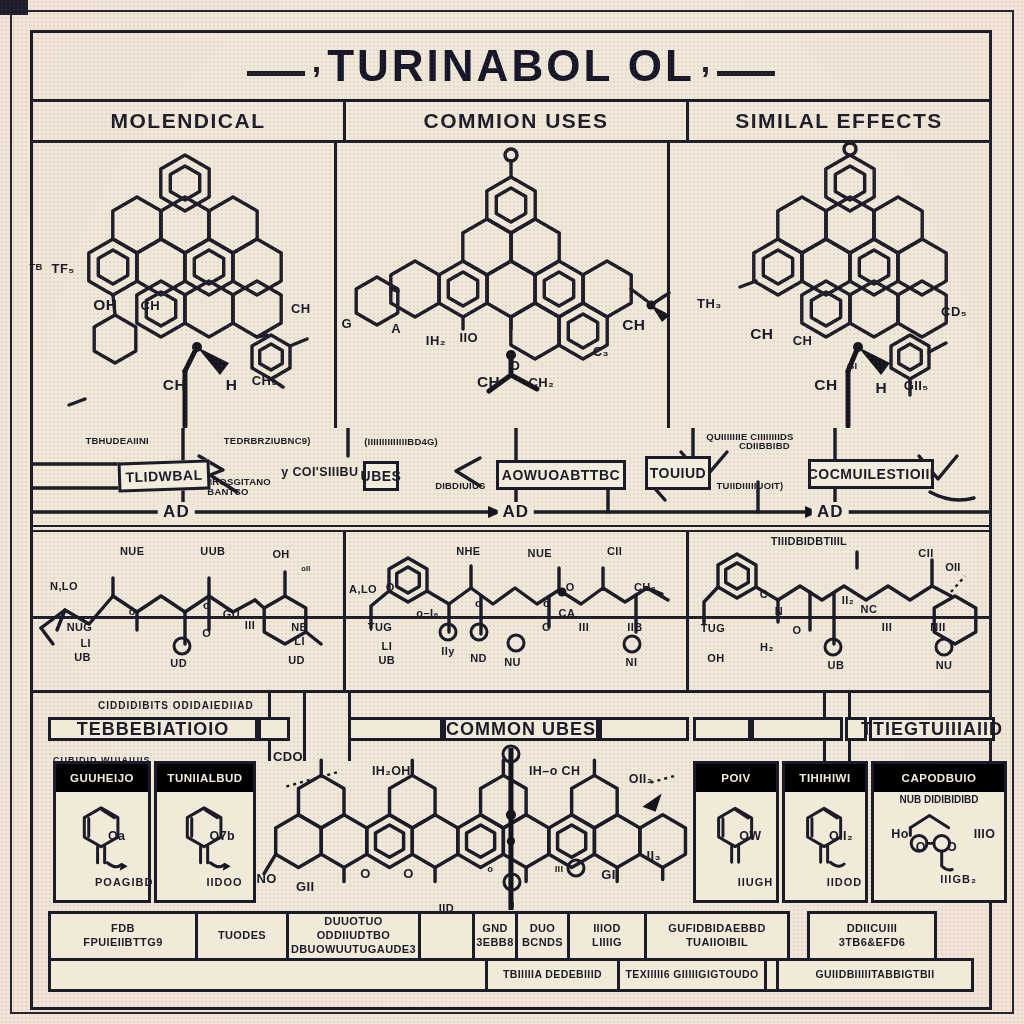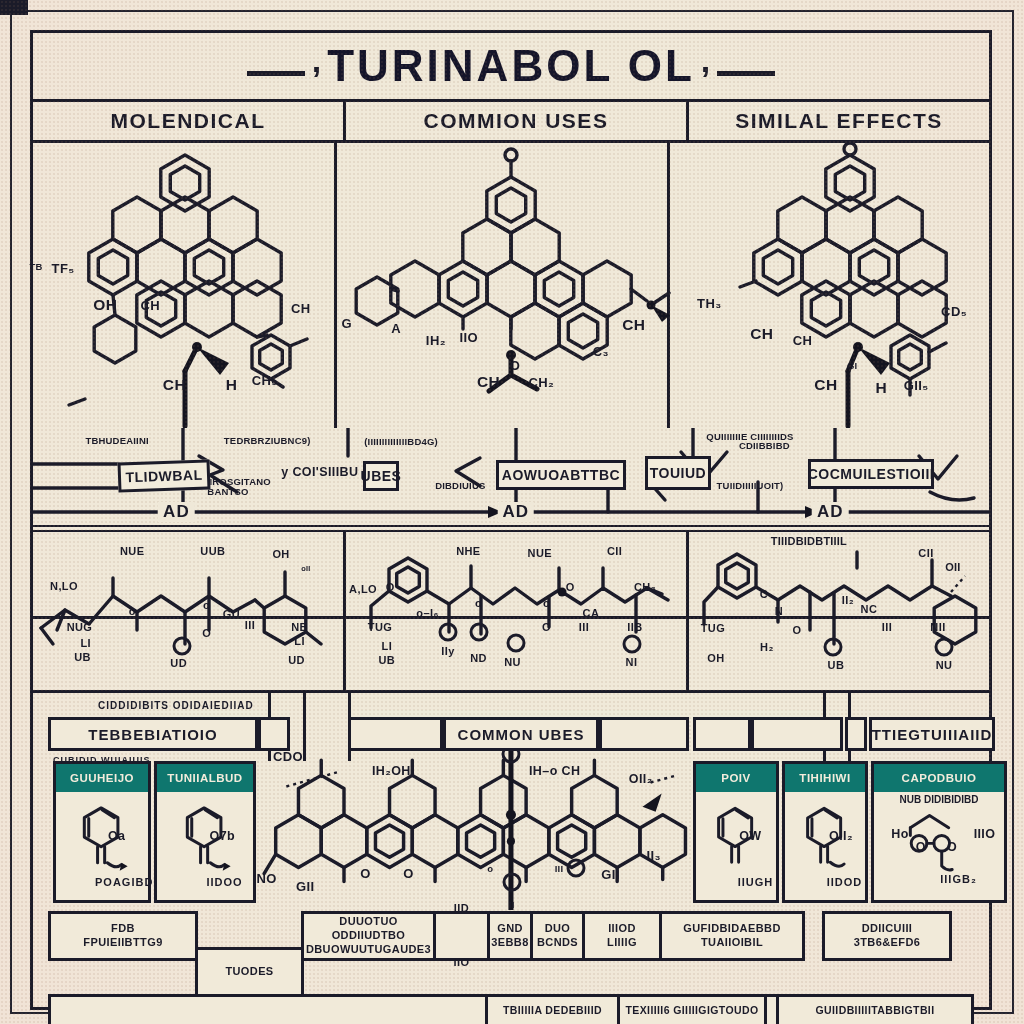--- a/index.html
+++ b/index.html
@@ -62,25 +62,25 @@
   .ccell{position:relative;box-sizing:border-box;}
   .ccell.c1{width:315px;border-right:3px solid #1b1b29;}
   .ccell.c2{width:345px;border-right:3px solid #1b1b29;}
   .ccell.c3{width:302px;}
   .ccell svg{position:absolute;left:0;top:0;z-index:2;}
   .chain-labels .atom{font-size:11px;}
 
   
   .bottom{position:absolute;left:0;top:660px;width:100%;bottom:0;border-top:0;box-sizing:border-box;}
   .note{position:absolute;font-size:10px;font-weight:800;letter-spacing:1px;z-index:4;}
-  .hbox{position:absolute;border:3px solid #1b1b29;box-sizing:border-box;height:34px;display:flex;align-items:center;justify-content:center;
-        font-size:15px;font-weight:800;letter-spacing:1px;background:#f1ead9;z-index:5;}
+  .hbox{position:absolute;border:3px solid #1b1b29;box-sizing:border-box;height:24px;display:flex;align-items:center;justify-content:center;
+        font-size:18px;font-weight:800;letter-spacing:1px;background:#f1ead9;z-index:5;}
   .vline{position:absolute;width:3px;background:#1b1b29;z-index:1;}
   .card{position:absolute;top:68px;height:142px;border:3px solid #1b1b29;box-sizing:border-box;background:#f1ead9;z-index:5;}
-  .card .chdr{height:28px;background:#0f766e;color:#f3ecdc;display:flex;align-items:center;justify-content:center;
+  .card .chdr{height:28px;background:#000000;color:#f3ecdc;display:flex;align-items:center;justify-content:center;
         font-size:11.5px;font-weight:800;letter-spacing:.5px;}
   .card .cbody{position:relative;height:84px;}
   .card .cfoot{text-align:center;font-size:11px;font-weight:800;letter-spacing:1px;padding-left:39px;}
   .card .cnote{text-align:center;font-size:10px;font-weight:800;margin-top:2px;}
   .bigstruct{position:absolute;left:225px;top:55px;width:430px;height:162px;z-index:3;}
   .bigstruct svg{position:absolute;left:0;top:0;}
 
   
   .footer{position:absolute;left:15px;top:218px;width:935px;z-index:6;}
   .frow{display:flex;}
@@ -341,21 +341,21 @@
             <span class="atom ring" style="left: 30%; top: 63%;"></span>
             <span class="atom" style="left: 30%; top: 75%;">IIy</span>
             <span class="atom" style="left: 39%; top: 45%;">o</span>
             <span class="atom ring" style="left: 39%; top: 63%;"></span>
             <span class="atom" style="left: 39%; top: 80%;">ND</span>
             <span class="atom" style="left: 59%; top: 45%;">o</span>
             <span class="atom" style="left: 59%; top: 60%;">O</span>
             <span class="atom ring" style="left: 50%; top: 70%;"></span>
             <span class="atom" style="left: 49%; top: 82%;">NU</span>
             <span class="atom" style="left: 66%; top: 35%;">O</span>
-            <span class="atom" style="left: 65%; top: 51%; margin-left: 24px;">CA</span>
+            <span class="atom" style="left: 65%; top: 51%;">CA</span>
             <span class="atom" style="left: 70%; top: 60%;">III</span>
             <span class="atom" style="left: 85%; top: 60%;">IIB</span>
             <span class="atom ring" style="left: 84%; top: 71%;"></span>
             <span class="atom" style="left: 84%; top: 82%;">NI</span>
           </div>
       </div>
       <div class="ccell c3">
         <svg width="302" height="168" viewBox="0 0 302 168">
           <g class="sk">
             <use href="#hc" transform="translate(48,44)"></use>
@@ -547,21 +547,21 @@
         </div>
         <div class="cfoot">IIIGB₂</div>
       </div>
 
       <div class="footer">
         <div class="frow frow1">
           <div class="fcell" style="width:150px;">
             <span>FDB</span>
             <span>FPUIEIIBTTG9</span>
           </div>
-          <div class="fcell" style="width:109px;margin-top:36px;">
+          <div class="fcell" style="width:94px;">
             <span>TUODES</span>
           </div>
           <div class="fcell" style="width:135px;">
             <span>DUUOTUO ODDIIUDTBO</span>
             <span>DBUOWUUTUGAUDE3</span>
           </div>
           <div class="fcell" style="width:57px;gap:40px;">
             <span>IID</span>
             <span>IIO</span>
           </div>

